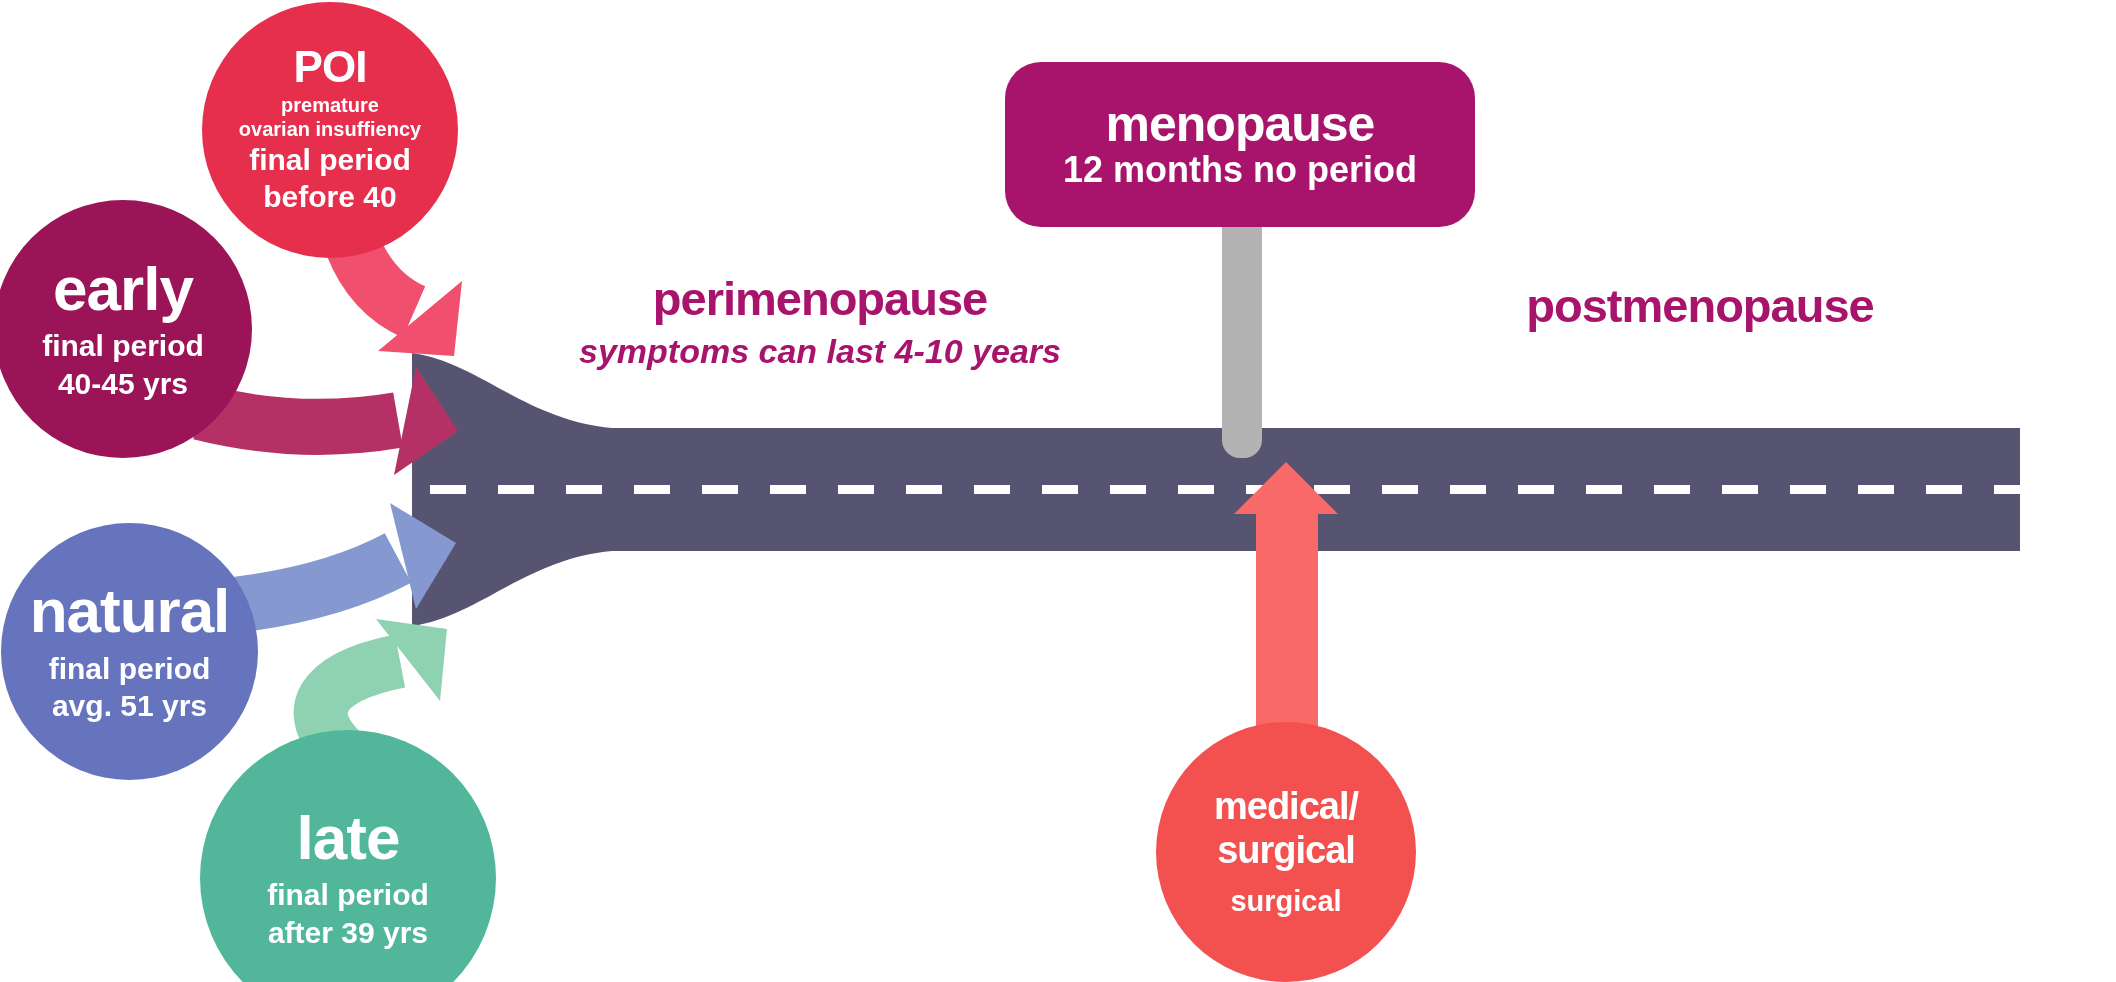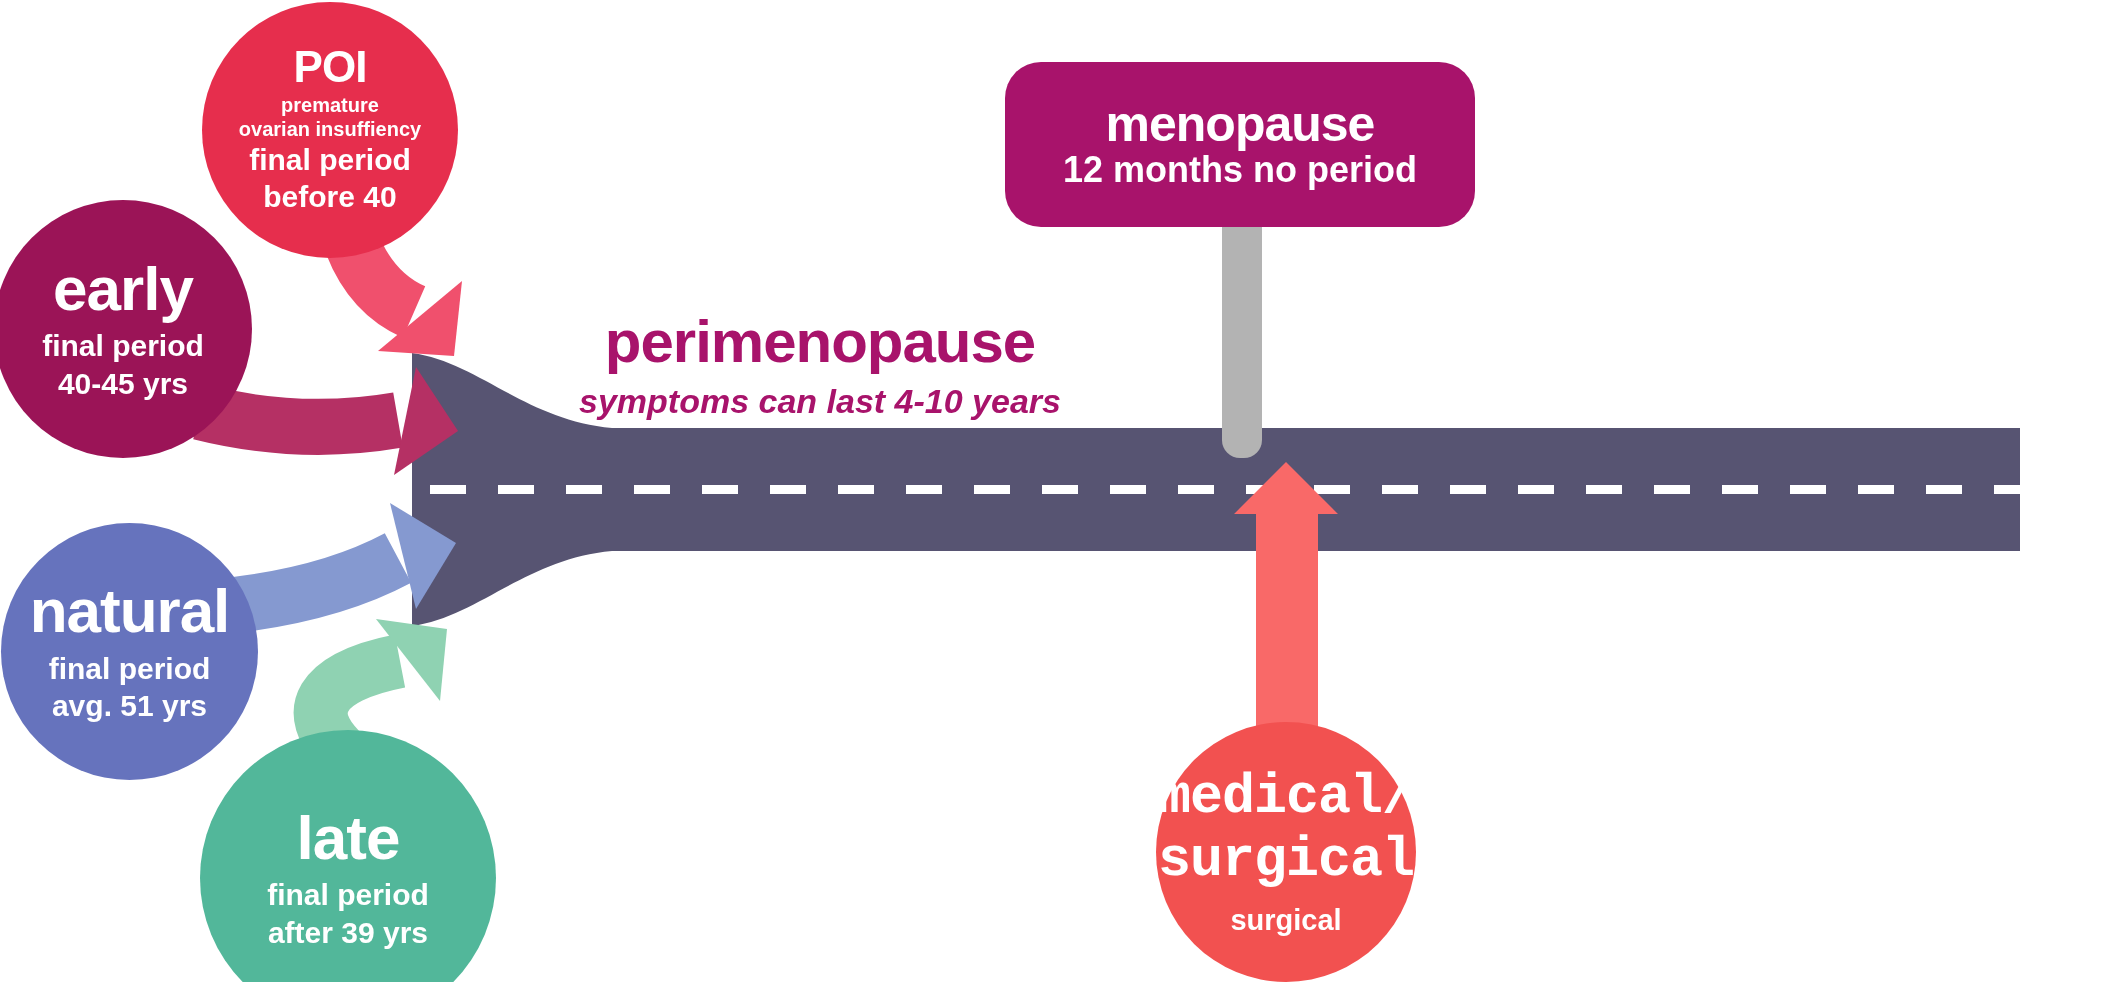--- a/index.html
+++ b/index.html
@@ -17,36 +17,36 @@
   .bubble .title  { font-size:62px; line-height:1.05; margin-bottom:6px; letter-spacing:-1px; }
   .bubble .detail { font-size:30px; line-height:1.25; }
   .bubble .sub    { font-size:20px; line-height:1.2; }
 
   .bubble-poi     { left:202px; top:2px;   width:256px; height:256px; background:#e62e4d; }
   .bubble-poi .title { font-size:44px; margin-bottom:2px; }
   .bubble-early   { left:-6px;  top:200px; width:258px; height:258px; background:#9b1457; }
   .bubble-natural { left:1px;   top:523px; width:257px; height:257px; background:#6673bd; }
   .bubble-late    { left:200px; top:730px; width:296px; height:296px; background:#52b79a; }
   .bubble-medical { left:1156px;top:722px; width:260px; height:260px; background:#f25150; }
-  .bubble-medical .title  { font-size:55px; line-height:1.15; margin-bottom:0;font-family:Liberation Mono, monospace; }
+  .bubble-medical .title  { font-size:38px; line-height:1.15; margin-bottom:0; }
   .bubble-medical .detail { font-size:29px; margin-top:10px; }
 
   .sign {
     position:absolute; left:1005px; top:62px; width:470px; height:165px;
     background:#a8136b; border-radius:36px; color:#ffffff; z-index:4;
     display:flex; flex-direction:column; align-items:center; justify-content:center;
     text-align:center;
   }
   .sign .title    { font-size:50px; font-weight:bold; line-height:1.0; letter-spacing:-1px; }
   .sign .subtitle { font-size:36px; font-weight:bold; }
 
   .stage-label { position:absolute; z-index:2; text-align:center; color:#a8136b; }
   .stage-peri  { left:575px;  top:274px; width:490px; }
   .stage-post  { left:1455px; top:281px; width:490px; }
-  .stage-label .label { font-size:60px; font-weight:bold; letter-spacing:-1px; line-height:1.05;margin-top:36px; }
+  .stage-label .label { font-size:47px; font-weight:bold; letter-spacing:-1px; line-height:1.05; }
   .stage-label .note  { font-size:34px; font-weight:bold; font-style:italic; margin-top:9px; }
 </style>
 </head>
 <body>
 
 <div class="canvas">
 
   <svg class="layer" width="2116" height="982" viewBox="0 0 2116 982">
 
     <path d="M 412,353
@@ -105,20 +105,23 @@
   <div class="sign">
     <div class="title">menopause</div>
     <div class="subtitle">12 months no period</div>
   </div>
 
   <div class="stage-label stage-peri">
     <div class="label">perimenopause</div>
     <div class="note">symptoms can last 4-10 years</div>
   </div>
 
+  <div class="stage-label stage-post">
+    <div class="label">postmenopause</div>
+  </div>
 
   <div class="bubble bubble-medical">
     <div class="title">medical/</div>
     <div class="title">surgical</div>
     <div class="detail">surgical</div>
   </div>
 
 </div>
 
 </body></html>

